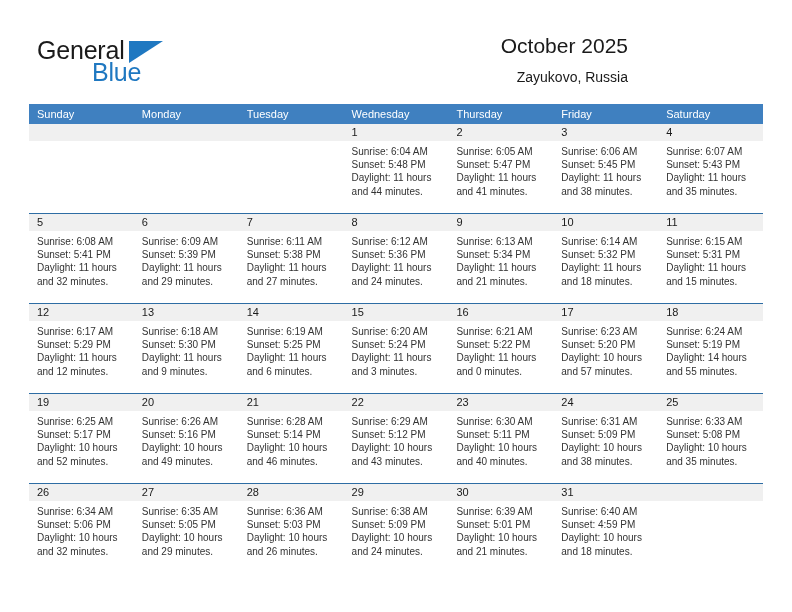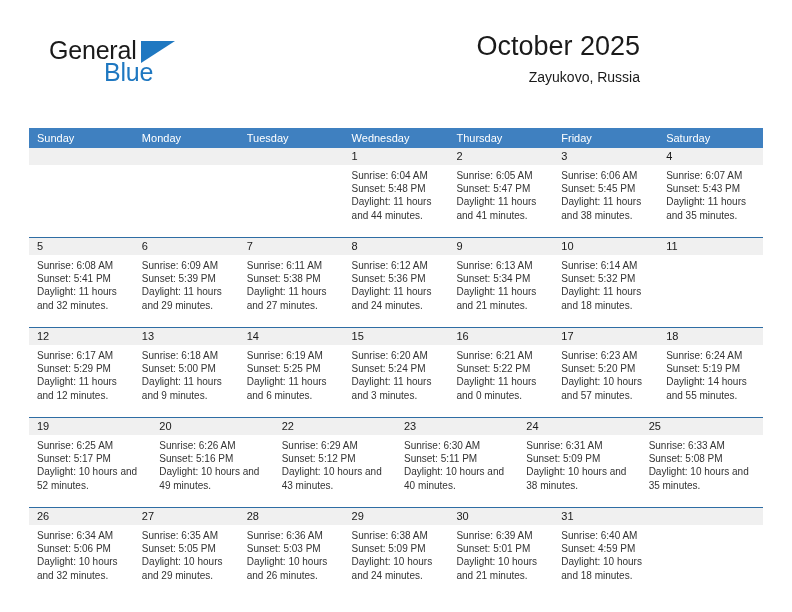--- a/index.html
+++ b/index.html
@@ -17,21 +17,21 @@
   .page {
     position: relative;
     width: 792px;
     height: 612px;
     box-sizing: border-box;
   }
 
   
   .header {
     position: absolute;
-    left: 16px;
+    left: 4px;
     top: 0;
     width: 660px;
     height: 104px;
   }
   .brand {
     position: absolute;
     left: 33px;
     top: 36px;
     width: 180px;
     height: 52px;
@@ -64,41 +64,40 @@
     border-bottom: 22px solid transparent;
   }
 
   .title-block {
     position: absolute;
     right: 36px;
     top: 30px;
     text-align: right;
   }
   .cal-title {
-    font-size: 27px;
+    font-size: 21px;
     font-weight: normal;
     color: #1a1a1a;
     line-height: 32px;
     white-space: nowrap;
   }
   .cal-subtitle {
     font-size: 14px;
     color: #1a1a1a;
     line-height: 20px;
     margin-top: 5px;
     white-space: nowrap;
   }
 
   
   .calendar {
     position: absolute;
     left: 29px;
     top: 104px;
     width: 734px;
-    margin-top: 24px;
   }
   .dow-row {
     display: flex;
     width: 100%;
     background: #3f80c0;
   }
   .dow-cell {
     flex: 1 1 0;
     box-sizing: border-box;
     padding: 4px 0 4px 8px;
@@ -267,36 +266,41 @@
           <div class="day-cell">
             <div class="date-band">10</div>
             <div class="cell-body">
               <div>Sunrise: 6:14 AM</div>
               <div>Sunset: 5:32 PM</div>
               <div class="daylight-line">Daylight: 11 hours and 18 minutes.</div>
             </div>
           </div>
           <div class="day-cell">
             <div class="date-band">11</div>
+            <div class="cell-body">
+              <div>Sunrise: 6:15 AM</div>
+              <div>Sunset: 5:31 PM</div>
+              <div class="daylight-line">Daylight: 11 hours and 15 minutes.</div>
+            </div>
           </div>
         </div>
         <div class="week-row">
           <div class="day-cell">
             <div class="date-band">12</div>
             <div class="cell-body">
               <div>Sunrise: 6:17 AM</div>
               <div>Sunset: 5:29 PM</div>
               <div class="daylight-line">Daylight: 11 hours and 12 minutes.</div>
             </div>
           </div>
           <div class="day-cell">
             <div class="date-band">13</div>
             <div class="cell-body">
               <div>Sunrise: 6:18 AM</div>
-              <div>Sunset: 5:00 PM</div>
+              <div>Sunset: 5:30 PM</div>
               <div class="daylight-line">Daylight: 11 hours and 9 minutes.</div>
             </div>
           </div>
           <div class="day-cell">
             <div class="date-band">14</div>
             <div class="cell-body">
               <div>Sunrise: 6:19 AM</div>
               <div>Sunset: 5:25 PM</div>
               <div class="daylight-line">Daylight: 11 hours and 6 minutes.</div>
             </div>
@@ -345,20 +349,28 @@
           </div>
           <div class="day-cell">
             <div class="date-band">20</div>
             <div class="cell-body">
               <div>Sunrise: 6:26 AM</div>
               <div>Sunset: 5:16 PM</div>
               <div class="daylight-line">Daylight: 10 hours and 49 minutes.</div>
             </div>
           </div>
           <div class="day-cell">
+            <div class="date-band">21</div>
+            <div class="cell-body">
+              <div>Sunrise: 6:28 AM</div>
+              <div>Sunset: 5:14 PM</div>
+              <div class="daylight-line">Daylight: 10 hours and 46 minutes.</div>
+            </div>
+          </div>
+          <div class="day-cell">
             <div class="date-band">22</div>
             <div class="cell-body">
               <div>Sunrise: 6:29 AM</div>
               <div>Sunset: 5:12 PM</div>
               <div class="daylight-line">Daylight: 10 hours and 43 minutes.</div>
             </div>
           </div>
           <div class="day-cell">
             <div class="date-band">23</div>
             <div class="cell-body">

